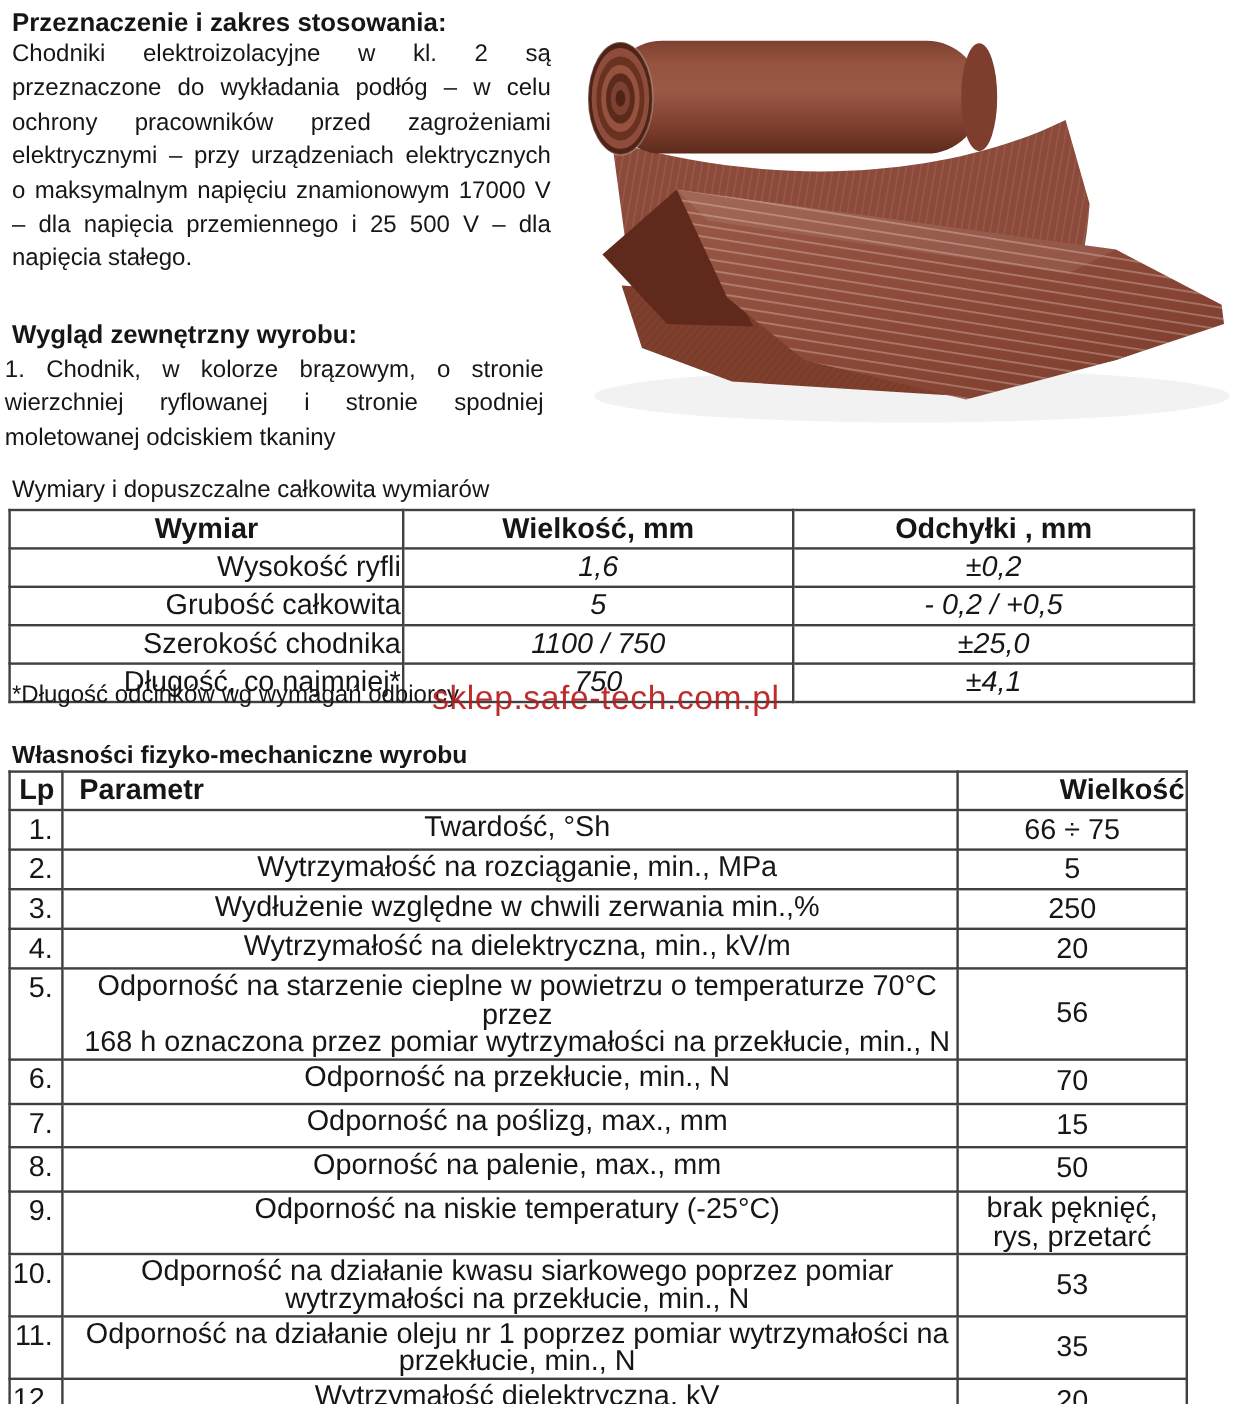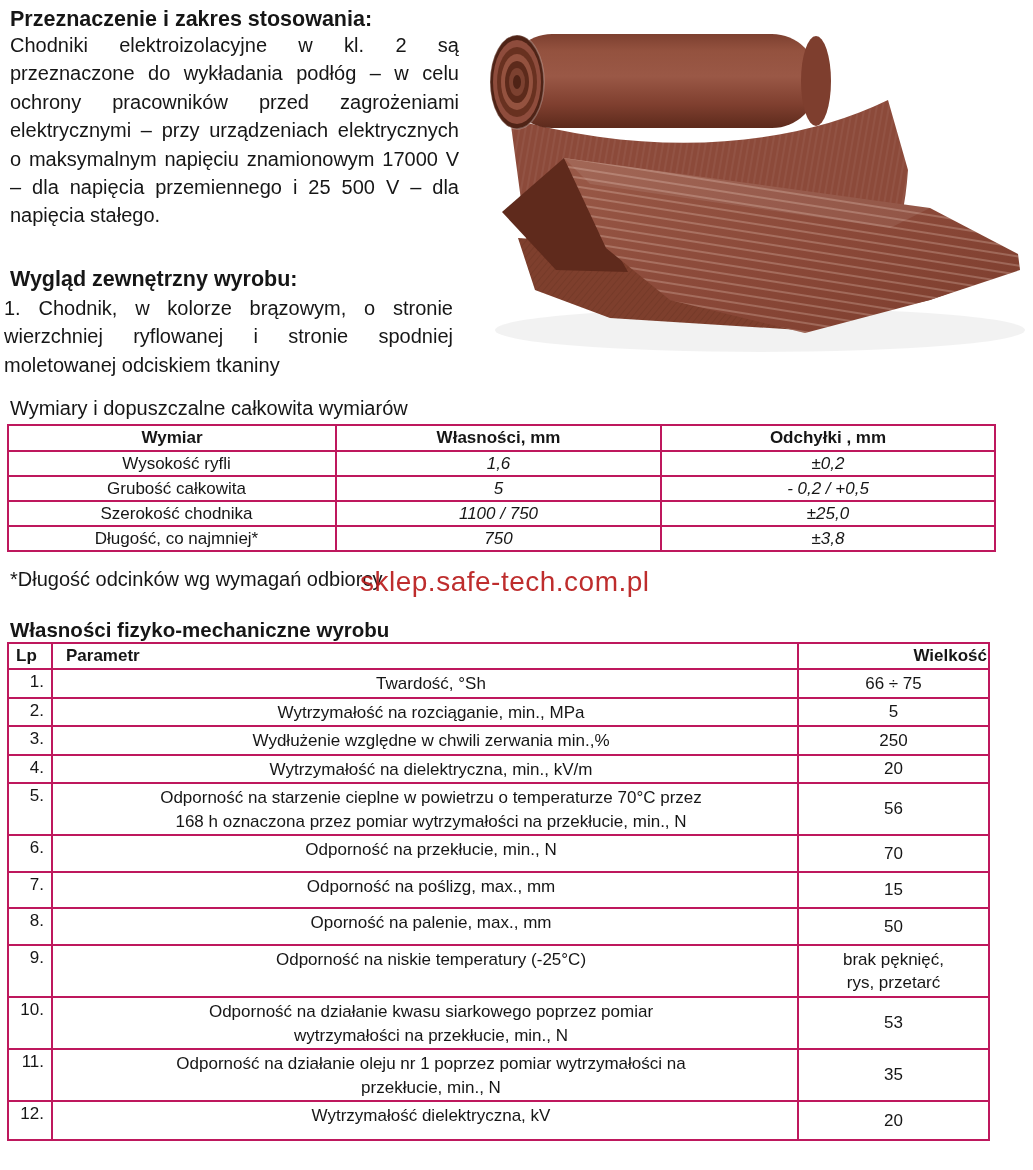--- a/index.html
+++ b/index.html
@@ -7,26 +7,26 @@
        font-family:"Liberation Sans","DejaVu Sans",sans-serif;color:#161616;}
   .abs{position:absolute;}
   .sec-title{font-weight:bold;font-size:21.5px;line-height:26px;margin:0;}
   .body-text{font-size:20px;line-height:28.4px;text-align:justify;margin:0;width:449px;}
   .caption{font-size:20px;margin:0;}
   .t2-title{font-weight:bold;font-size:20.5px;margin:0;}
   .footnote{font-size:20px;margin:0;}
   .watermark{font-size:28px;color:#b91c1c;opacity:.92;letter-spacing:.5px;z-index:6;
              font-weight:400;}
   table{border-collapse:collapse;table-layout:fixed;}
-  th,td{border:2px solid #be185d;font-size:17px;overflow:hidden;}
+  th,td{border:2px solid #404040;font-size:24px;overflow:hidden;}
   th{font-weight:bold;}
   
   .t1{left:7px;top:424px;width:987px;}
   .t1 th{text-align:center;}
-  .t1 .name{text-align:center;padding-left:10px;}
+  .t1 .name{text-align:right;padding-left:10px;}
   .t1 .val{text-align:center;font-style:italic;}
   
   .t2{left:7px;top:642px;width:981px;}
   .t2 th{text-align:left;vertical-align:middle;}
   .t2 th.h-lp{padding-left:7px;}
   .t2 th.h-param{padding-left:13px;}
   .t2 th.h-val{text-align:right;}
   .t2 td.lp{text-align:right;padding-right:7px;vertical-align:top;padding-top:2px;}
   .t2 td.param{text-align:center;padding-left:13px;vertical-align:top;padding-top:2px;
                line-height:23.5px;white-space:pre-line;}
@@ -113,42 +113,42 @@
 
   <table class="abs t1">
     <colgroup>
         <col style="width:328px">
         <col style="width:325px">
         <col style="width:334px">
       </colgroup>
     <tbody>
       <tr style="height:26px">
         <th>Wymiar</th>
-        <th>Własności, mm</th>
+        <th>Wielkość, mm</th>
         <th>Odchyłki , mm</th>
       </tr>
       <tr style="height:25px">
         <td class="name">Wysokość ryfli</td>
         <td class="val">1,6</td>
         <td class="val">±0,2</td>
       </tr>
       <tr style="height:25px">
         <td class="name">Grubość całkowita</td>
         <td class="val">5</td>
         <td class="val">- 0,2 / +0,5</td>
       </tr>
       <tr style="height:25px">
         <td class="name">Szerokość chodnika</td>
         <td class="val">1100 / 750</td>
         <td class="val">±25,0</td>
       </tr>
       <tr style="height:25px">
         <td class="name">Długość, co najmniej*</td>
         <td class="val">750</td>
-        <td class="val">±3,8</td>
+        <td class="val">±4,1</td>
       </tr>
     </tbody>
   </table>
 
   <p class="abs footnote" style="left:10px;top:568px;">*Długość odcinków wg wymagań odbiorcy</p>
 
   <span class="abs watermark" style="left:360px;top:566px;">sklep.safe-tech.com.pl</span>
 
   <p class="abs t2-title" style="left:10px;top:618px;">Własności fizyko-mechaniczne wyrobu</p>
 

